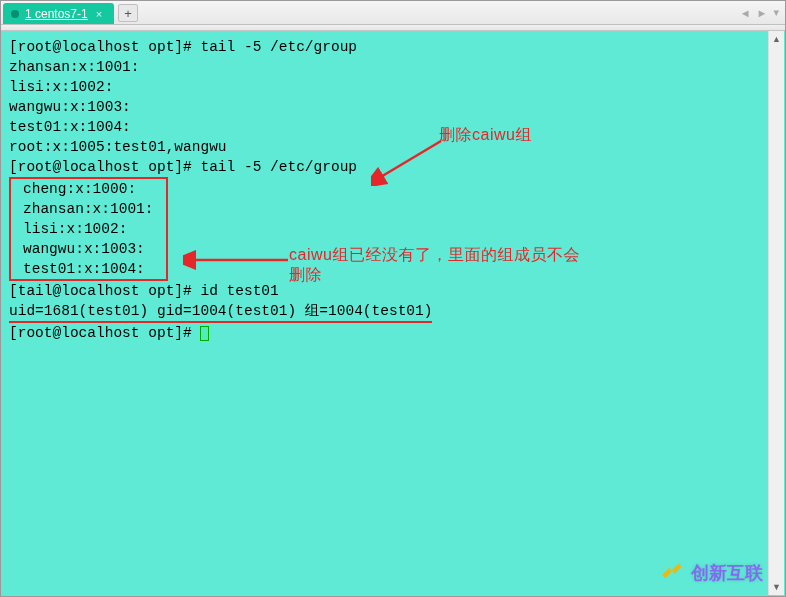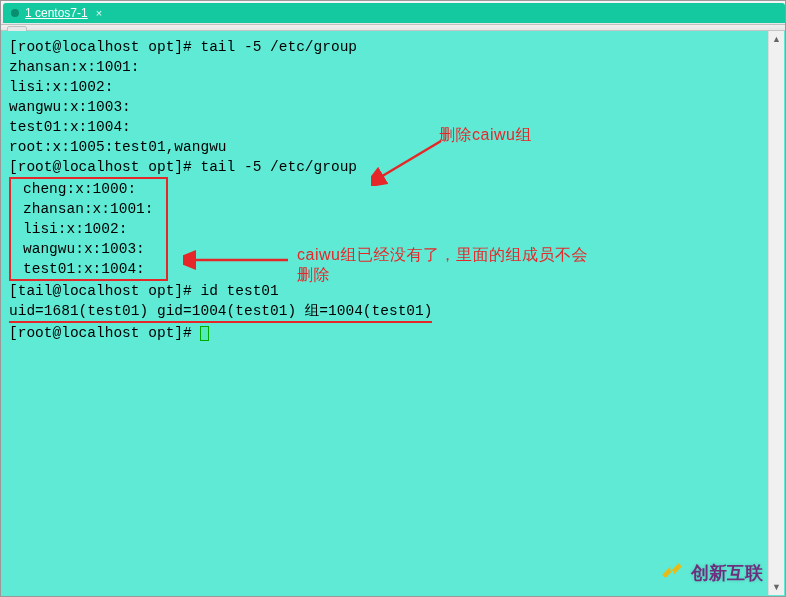--- a/index.html
+++ b/index.html
@@ -12,21 +12,20 @@
       position: relative;
       border: 1px solid #999;
     }
     .tabbar {
       height: 24px;
       background: linear-gradient(#f5f5f5, #e8e8e8);
       border-bottom: 1px solid #c0c0c0;
       display: flex;
       align-items: stretch;
       padding-left: 2px;
-      flex-direction: column;
     }
     .tab {
       background: #14c8a0;
       color: #fff;
       font-size: 12px;
       padding: 3px 10px 3px 8px;
       display: flex;
       align-items: center;
       gap: 6px;
       border-top-left-radius: 3px;
@@ -133,21 +132,21 @@
     .scrollbar-v .arrow-down { position: absolute; bottom: 0; width: 100%; }
     .watermark {
       position: absolute;
       bottom: 10px;
       right: 22px;
       display: flex;
       align-items: center;
       gap: 6px;
       font-family: "Microsoft YaHei", Arial, sans-serif;
       font-size: 18px;
-      color: #701a75;
+      color: #8b5cf6;
       font-weight: bold;
       text-shadow: 0 0 4px rgba(0,0,0,0.15);
       opacity: 0.9;
     }
     .wm-logo {
       width: 26px;
       height: 26px;
       display: inline-block;
     }
   </style>
@@ -203,21 +202,21 @@
 
   
   <svg class="arrow-svg" style="left:182px; top:216px;" width="110" height="26">
     <defs>
         <marker id="ah2" markerWidth="10" markerHeight="8" refX="2" refY="4" orient="auto">
           <polygon points="0 0, 10 4, 0 8" fill="#e62729"></polygon>
         </marker>
       </defs>
     <line x1="105" y1="13" x2="8" y2="13" stroke="#e62729" stroke-width="2.5" marker-end="url(#ah2)"></line>
   </svg>
-  <div class="annotation" style="left:296px; top:214px;">
+  <div class="annotation" style="left:288px; top:214px;">
     <div class="red-text">caiwu组已经没有了，里面的组成员不会</div>
     <div class="red-text">删除</div>
   </div>
 </div>
 
 <div class="scrollbar-v">
   <div class="arrow-up">▲</div>
   <div class="arrow-down">▼</div>
 </div>
 

